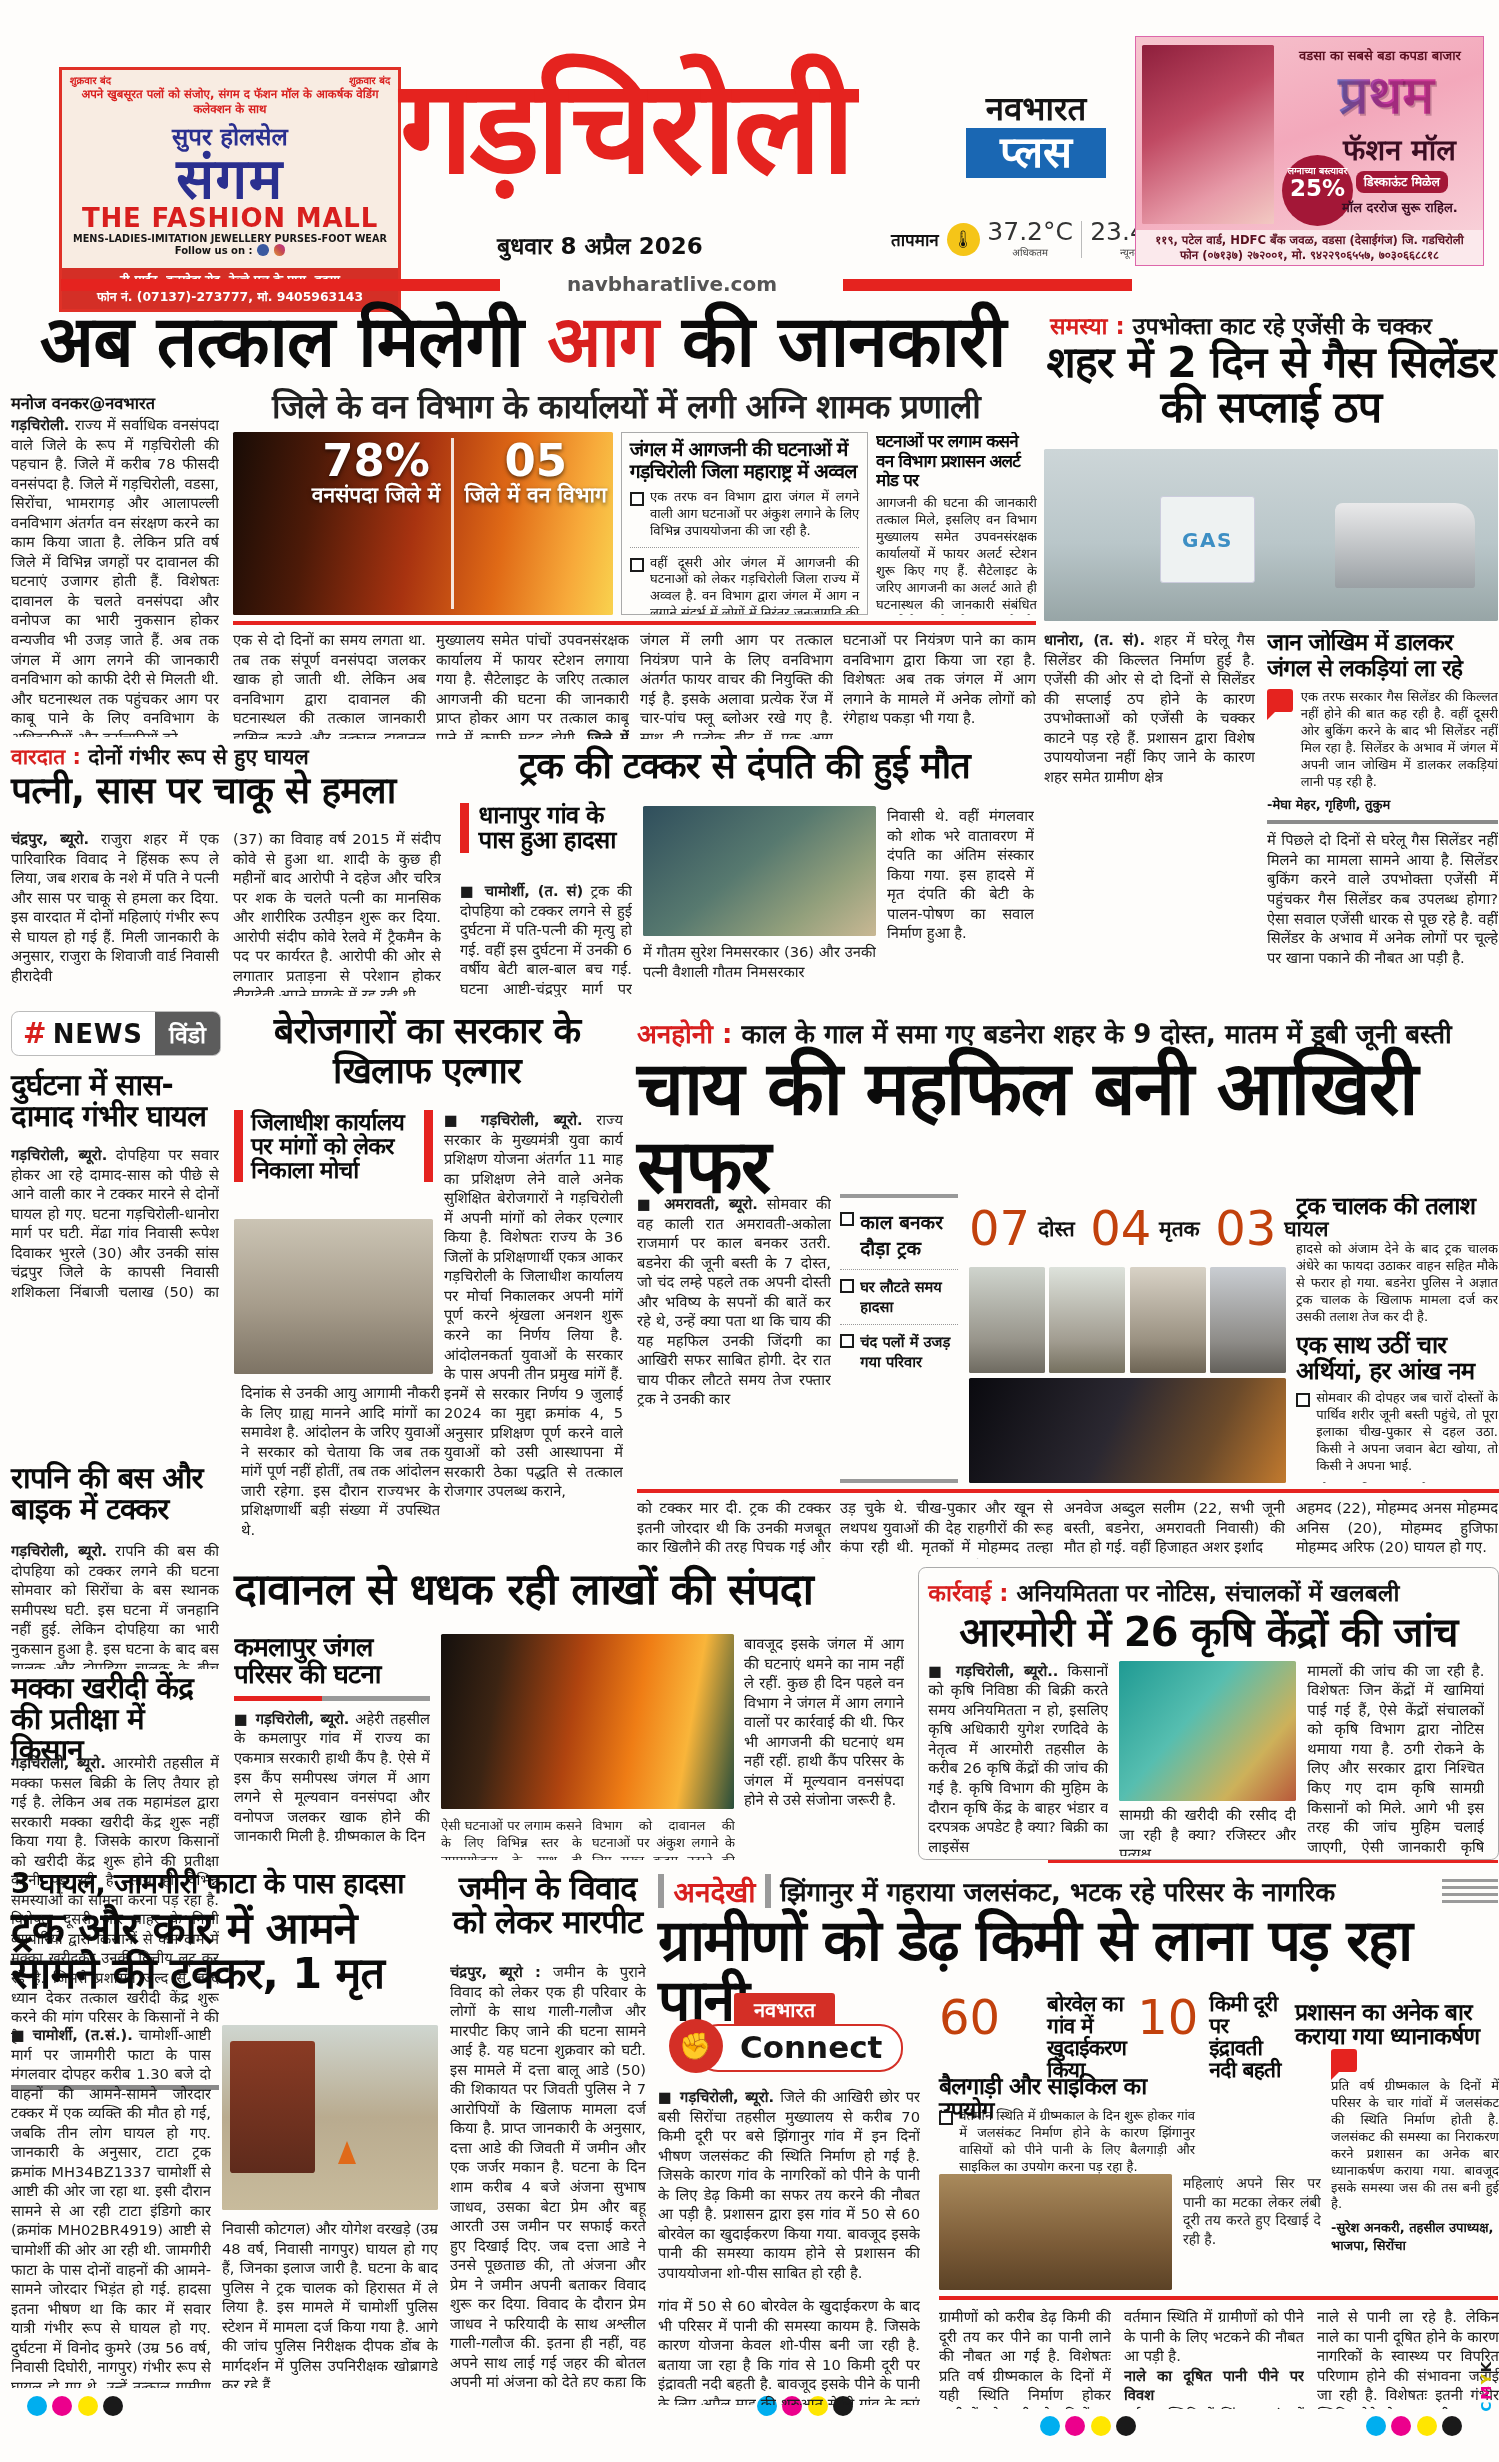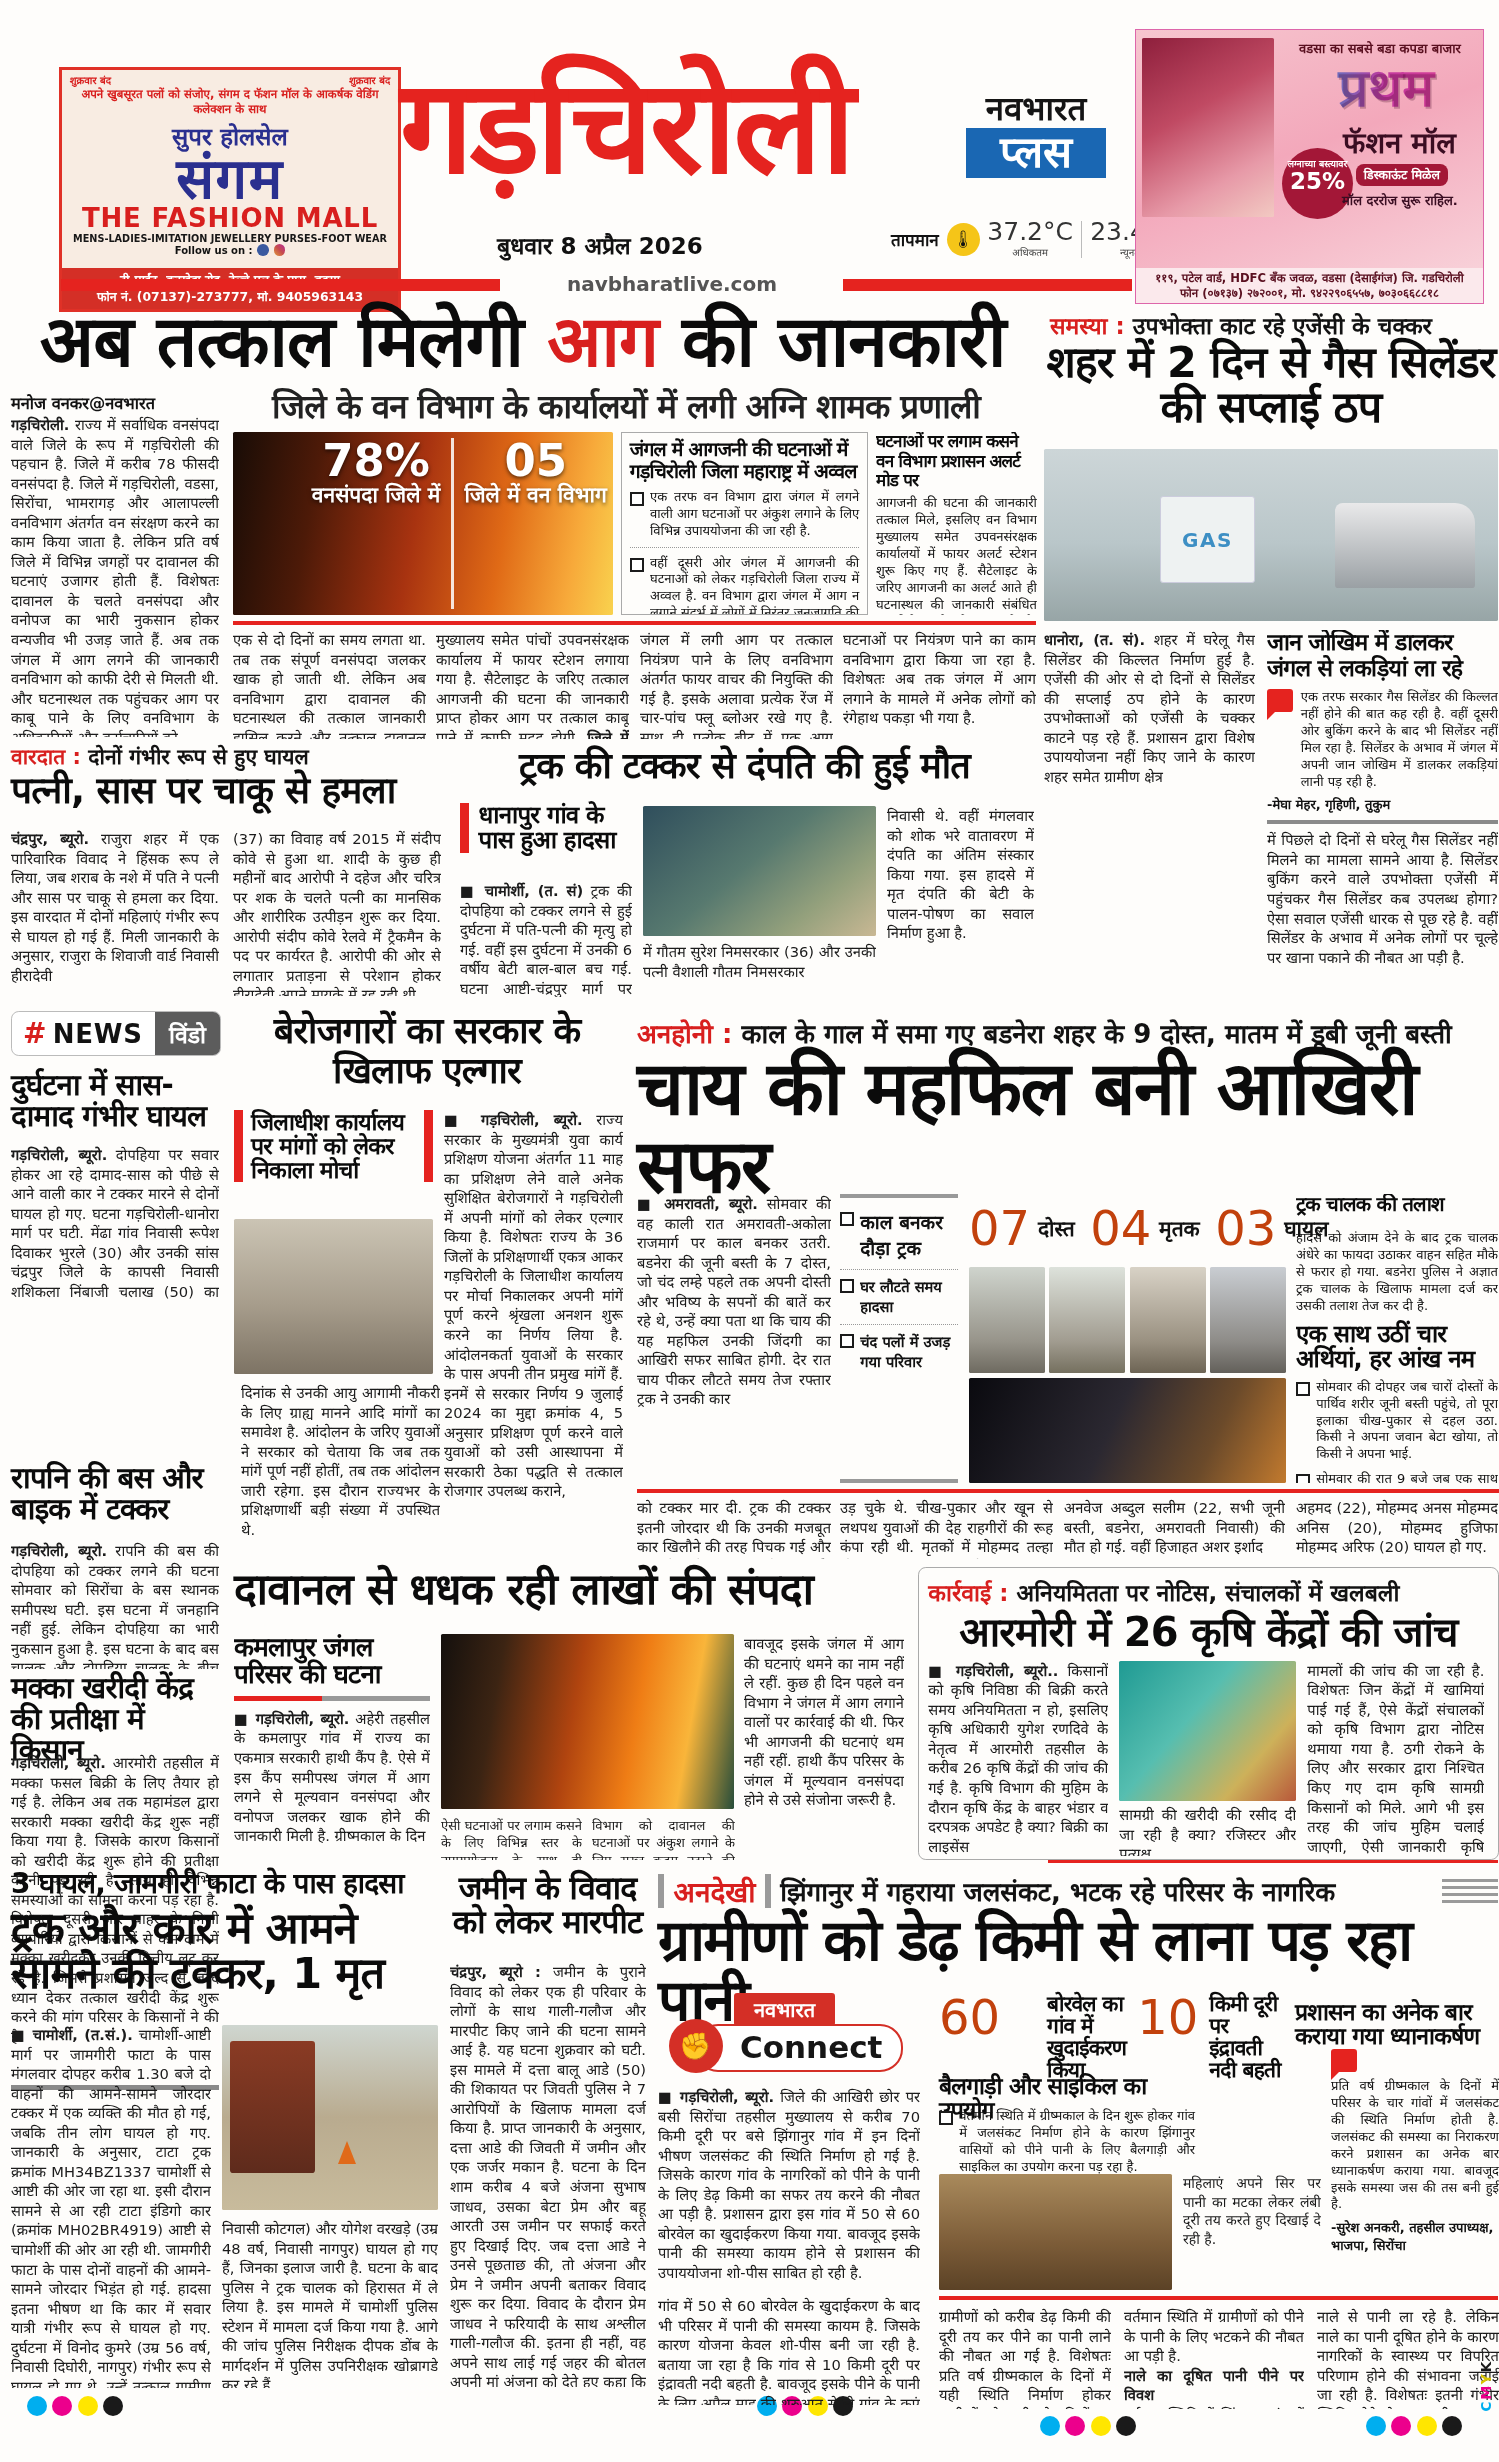--- a/index.html
+++ b/index.html
@@ -67,21 +67,21 @@
       <span style="font-size:25px;color:#333;display:block;line-height:1;">37.2°C</span>
       <span style="font-size:10px;color:#444;">अधिकतम</span>
     </span>
     <span style="width:1.6px;height:37px;background:#bbb;display:inline-block;"></span>
     <span style="text-align:center;">
       <span style="font-size:25px;color:#333;display:block;line-height:1;">23.4°C</span>
       <span style="font-size:10px;color:#444;">न्यूनतम</span>
     </span>
   </div>
 
-  <div class="abs" style="left:1135px;top:29px;width:349px;height:275px;background:linear-gradient(160deg,#f6c6cf 0%,#f3a8bb 45%,#f9d8de 100%);border:0.8px solid #d6a;box-sizing:border-box;">
+  <div class="abs" style="left:1135px;top:36px;width:349px;height:230px;background:linear-gradient(160deg,#f6c6cf 0%,#f3a8bb 45%,#f9d8de 100%);border:0.8px solid #d6a;box-sizing:border-box;">
     <div class="photo" style="left:6.2px;top:7.8px;width:132px;height:179px;background:linear-gradient(150deg,#8e1f3c 0%,#c04a63 40%,#e79aa8 75%,#f2c9c2 100%);"></div>
     <div class="abs" style="left:144px;top:9.3px;width:200px;font-size:13px;font-weight:bold;color:#5a1020;text-align:center;">वडसा का सबसे बडा कपडा बाजार</div>
     <div class="abs" style="left:155px;top:31px;width:190px;text-align:center;font-size:53px;font-weight:bold;line-height:1;
                 background:linear-gradient(90deg,#1e9cd7,#c2389e,#e0418f);-webkit-background-clip:text;background-clip:text;color:transparent;text-shadow:1.6px 1.6px 0 rgba(60,0,30,0.25);">प्रथम</div>
     <div class="abs" style="left:182px;top:92px;width:163px;text-align:center;font-size:29px;font-weight:bold;color:#3a0d22;">फॅशन मॉल</div>
     <div class="abs" style="left:146px;top:118px;width:71px;height:71px;border-radius:50%;background:#a31737;color:#fff;text-align:center;">
       <div style="font-size:9.3px;font-weight:bold;padding-top:11px;line-height:1.15;">लग्नाच्या बस्त्यावर</div>
       <div style="font-size:23px;font-weight:bold;line-height:1;">25%</div>
     </div>
     <div class="abs" style="left:220px;top:134px;background:#a31737;color:#fff;font-size:12.4px;font-weight:bold;padding:2.3px 7.8px;border-radius:7.8px;">डिस्काऊंट मिळेल</div>
@@ -266,21 +266,21 @@
   </div>
   <div class="abs" style="left:969px;top:1267px;width:317px;height:106px;display:flex;gap:4.7px;">
     <span class="photo" style="position:static;flex:1;background:linear-gradient(180deg,#cfd4cd,#97948a 70%,#6e6a60);"></span>
     <span class="photo" style="position:static;flex:1;background:linear-gradient(180deg,#dde2db,#a19c90 70%,#75705f);"></span>
     <span class="photo" style="position:static;flex:1;background:linear-gradient(180deg,#d8d2c6,#9a9181 70%,#6d6454);"></span>
     <span class="photo" style="position:static;flex:1;background:linear-gradient(180deg,#c9cdd2,#8e8c88 70%,#63605a);"></span>
   </div>
   <div class="photo" style="left:969px;top:1378px;width:317px;height:105px;background:linear-gradient(115deg,#0a0a0f 0%,#2b2831 45%,#6b4a2a 75%,#c27a2e 100%);"></div>
 
   <div class="abs" style="left:1296px;top:1194px;width:202px;height:289px;overflow:hidden;">
-    <div class="h900" style="font-size:20px;margin-bottom:15px;">ट्रक चालक की तलाश</div>
+    <div class="h900" style="font-size:24px;margin-bottom:22px;">ट्रक चालक की तलाश</div>
     <div class="sm" style="text-align:justify;">हादसे को अंजाम देने के बाद ट्रक चालक अंधेरे का फायदा उठाकर वाहन सहित मौके से फरार हो गया. बडनेरा पुलिस ने अज्ञात ट्रक चालक के खिलाफ मामला दर्ज कर उसकी तलाश तेज कर दी है.</div>
     <div class="h900" style="font-size:24px;margin:7.8px 0 6.2px;">एक साथ उठीं चार अर्थियां, हर आंख नम</div>
     <div class="bullet">
         <span class="sq"></span>
         <span class="sm" style="text-align:justify;">सोमवार की दोपहर जब चारों दोस्तों के पार्थिव शरीर जूनी बस्ती पहुंचे, तो पूरा इलाका चीख-पुकार से दहल उठा. किसी ने अपना जवान बेटा खोया, तो किसी ने अपना भाई.</span>
       </div>
     <div class="bullet">
         <span class="sq"></span>
         <span class="sm" style="text-align:justify;">सोमवार की रात 9 बजे जब एक साथ चार जनाजे निकले, तो पथराई आंखों वाले हजारों लोगों का हुजूम उमड़ पड़ा.</span>
       </div>

